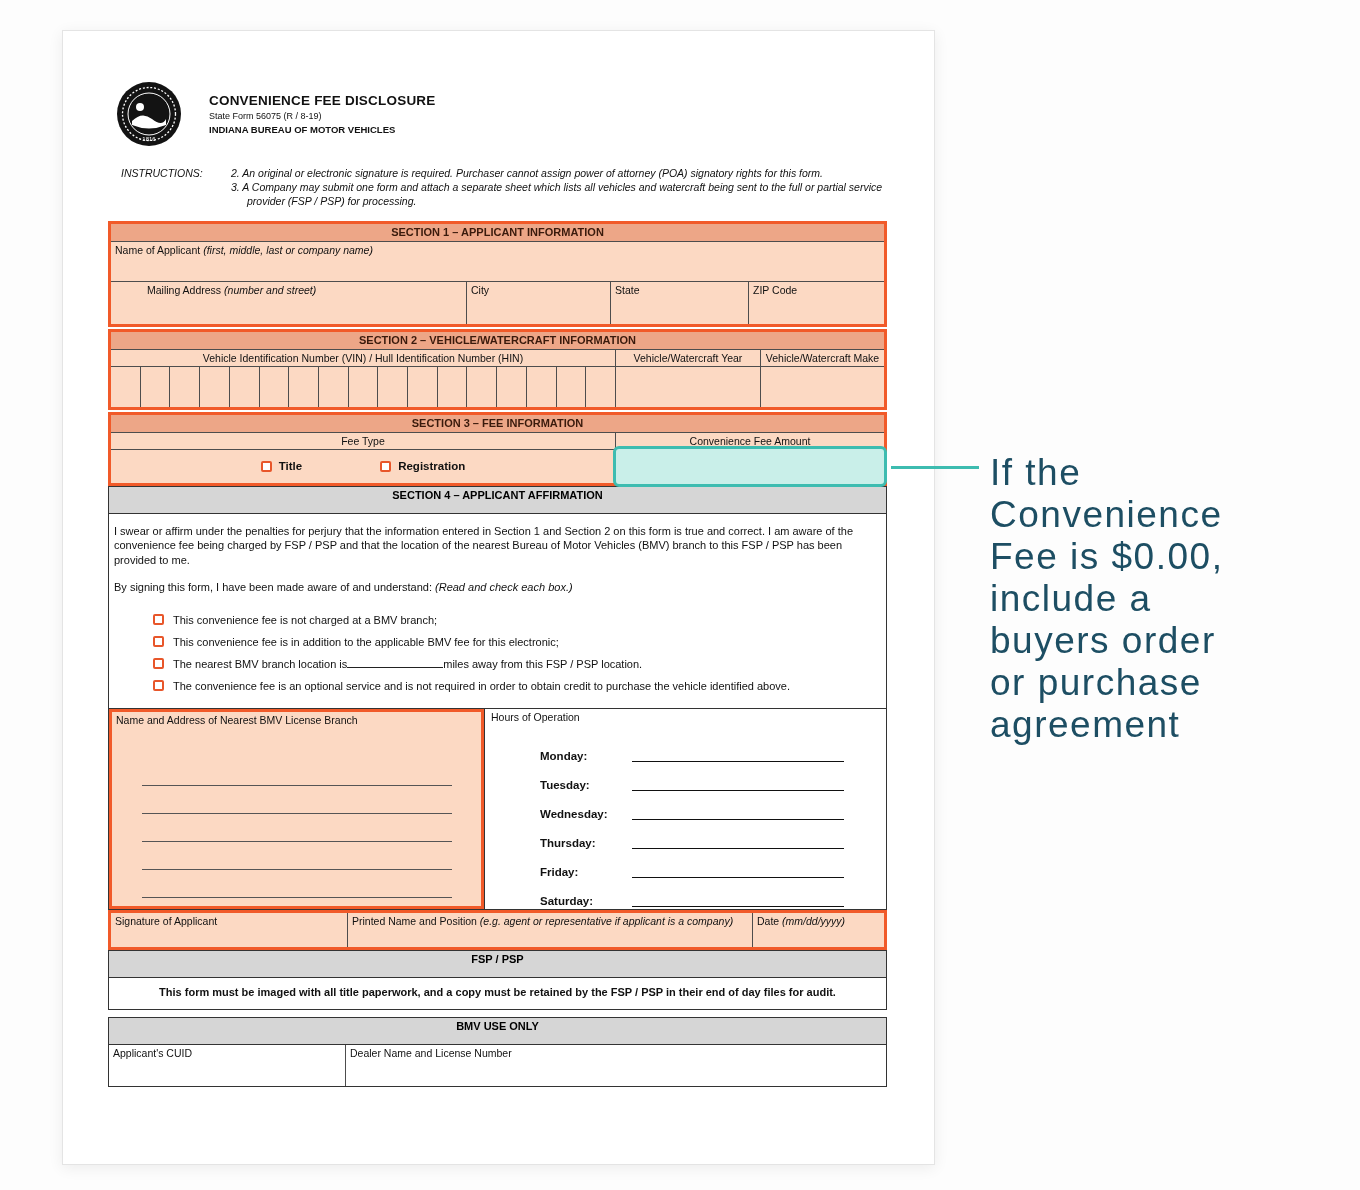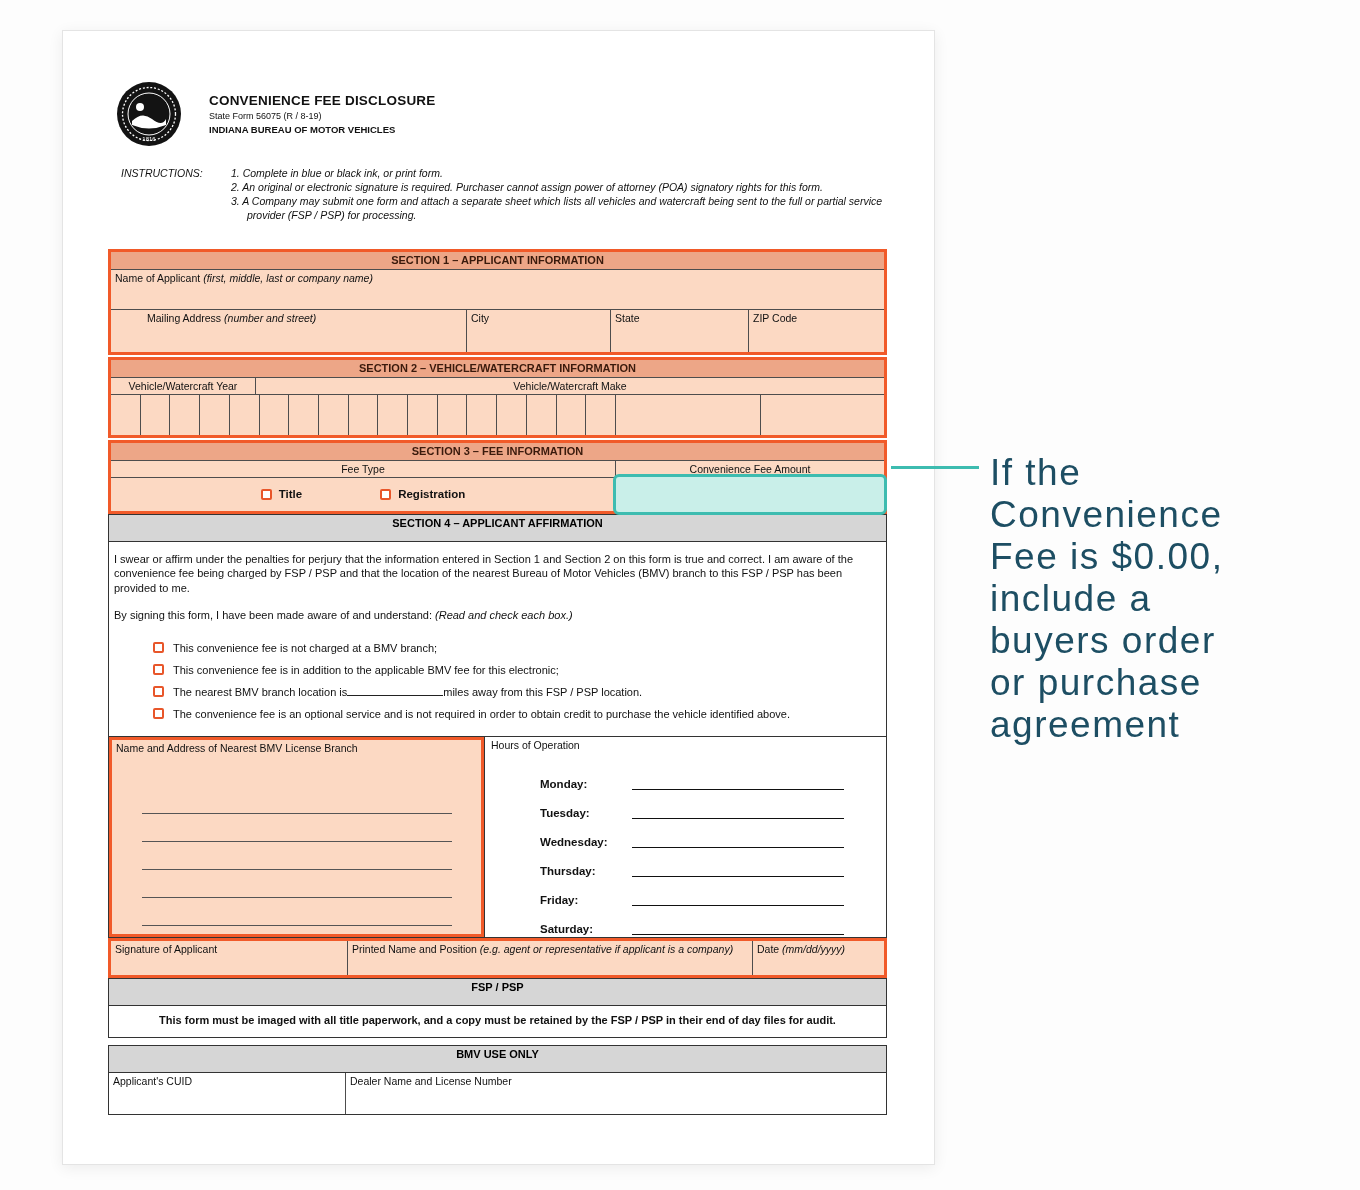--- a/index.html
+++ b/index.html
@@ -20,21 +20,21 @@
   .form-number { font-size: 9px; color: #111; margin-top: 3px; }
   .form-agency { font-size: 9.5px; font-weight: bold; color: #111; margin-top: 3px; }
 
   
   .instructions { display: flex; margin: 20px 0 0 13px; font-style: italic; font-size: 10.5px; color: #111; }
   .instructions-label { width: 110px; flex: 0 0 110px; }
   .instructions-items { flex: 1; max-width: 655px; }
   .instruction-item { line-height: 13.5px; padding-left: 16px; text-indent: -16px; margin-bottom: .5px; }
 
   
-  .form-table { margin-top: 26px; }
+  .form-table { margin-top: 12px; }
   .row { display: flex; }
   .cell { border-right: 1px solid #4d4d4d; position: relative; }
   .cell.last { border-right: none; }
   .cell-label { font-size: 10.5px; color: #111; padding: 2px 4px; line-height: 12px; }
   .hint { font-style: italic; text-align: center; }
   .center { text-align: center; font-size: 10.5px; padding: 2px 2px; color: #111; }
 
   
   .orange-section { border: 3px solid #f15a29; background: #fcd9c3; margin-top: 2px; }
   .orange-header {
@@ -132,21 +132,20 @@
       <div class="title-block">
         <div class="form-title">CONVENIENCE FEE DISCLOSURE</div>
         <div class="form-number">State Form 56075 (R / 8-19)</div>
         <div class="form-agency">INDIANA BUREAU OF MOTOR VEHICLES</div>
       </div>
     </div>
 
     <div class="instructions">
       <div class="instructions-label">INSTRUCTIONS:</div>
       <div class="instructions-items">
-        <div class="instruction-item">1.  Complete in blue or black ink, or print form.</div>
         <div class="instruction-item">2.  An original or electronic signature is required. Purchaser cannot assign power of attorney (POA) signatory rights for this form.</div>
         <div class="instruction-item">3.  A Company may submit one form and attach a separate sheet which lists all vehicles and watercraft being sent to the full or partial service provider (FSP / PSP) for processing.</div>
       </div>
     </div>
 
     <div class="form-table">
 
       <div class="orange-section">
         <div class="orange-header">SECTION 1 – APPLICANT INFORMATION</div>
         <div class="row name-row">
@@ -164,20 +163,21 @@
           </div>
           <div class="cell w-zip last">
             <div class="cell-label">ZIP Code</div>
           </div>
         </div>
       </div>
 
       <div class="orange-section">
         <div class="orange-header">SECTION 2 – VEHICLE/WATERCRAFT INFORMATION</div>
         <div class="row labels-row">
+          <div class="cell w-vin center">Vehicle Identification Number (VIN) / Hull Identification Number (HIN)</div>
           <div class="cell w-year center">Vehicle/Watercraft Year</div>
           <div class="cell w-make center last">Vehicle/Watercraft Make</div>
         </div>
         <div class="row boxes-row">
           <div class="cell w-vin vin-cells">
             <div class="vin-cell"></div>
             <div class="vin-cell"></div>
             <div class="vin-cell"></div>
             <div class="vin-cell"></div>
             <div class="vin-cell"></div>

